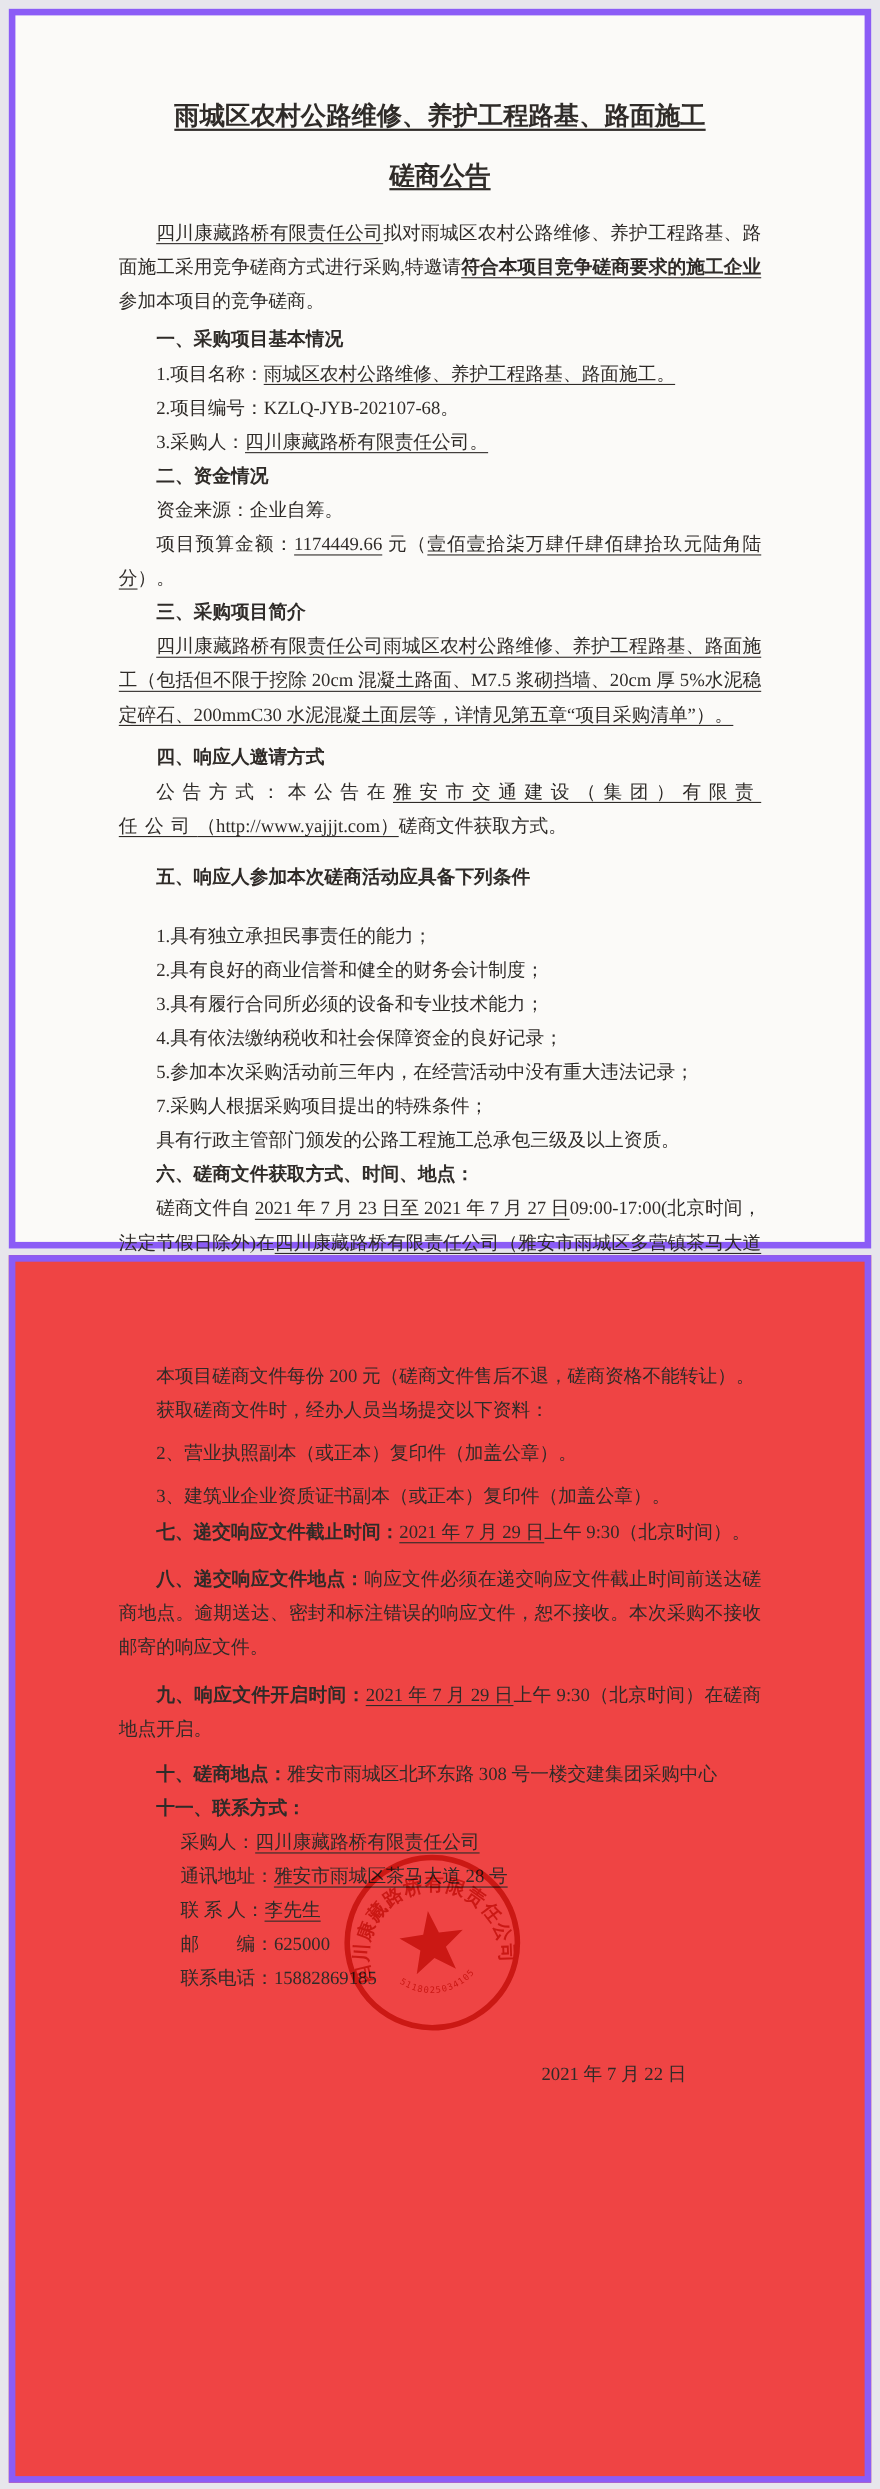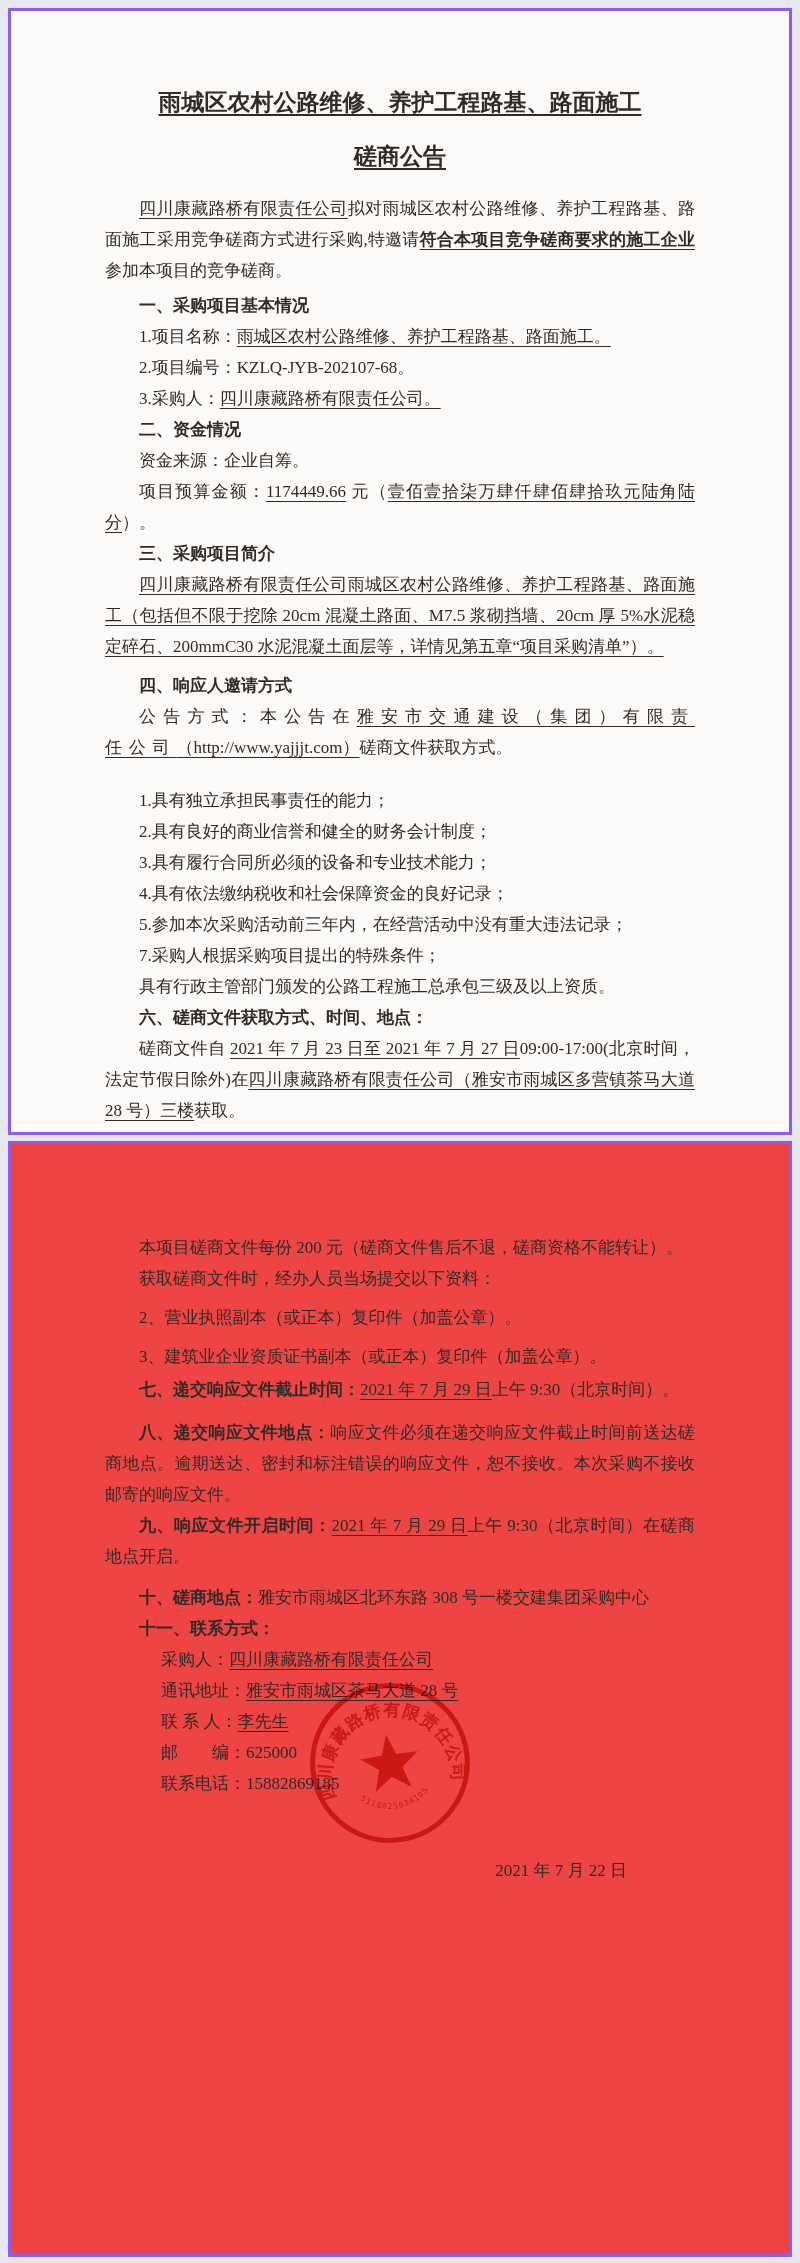--- a/index.html
+++ b/index.html
@@ -6,21 +6,21 @@
   body{
     width:800px;height:2263px;overflow:hidden;
     background:#e7e6ec;
     font-family:"Liberation Serif","DejaVu Serif",serif;
     color:#2f2b28;
   }
   .page{
     position:relative;
     width:784px;margin:0 auto;
     box-sizing:border-box;
-    border:3px solid #8b5cf6;
+    border:6px solid #8b5cf6;
   }
   .page1{
     height:1127px;margin-top:8px;
     padding:74px 94px 0 94px;
     background:#fbfaf8;
   }
   .page2{
     height:1116px;margin-top:6px;
     padding:88px 94px 0 94px;
     background:#ef4444;
@@ -57,41 +57,42 @@
       <p class="ind"><span>1.项目名称：</span><span class="u">雨城区农村公路维修、养护工程路基、路面施工。</span></p>
       <p class="ind"><span>2.项目编号：KZLQ-JYB-202107-68。</span></p>
       <p class="ind"><span>3.采购人：</span><span class="u">四川康藏路桥有限责任公司。</span></p>
       <p class="h"><span class="b">二、资金情况</span></p>
       <p class="ind"><span>资金来源：企业自筹。</span></p>
       <p class="ind"><span>项目预算金额：</span><span class="u">1174449.66</span><span> 元（</span><span class="u">壹佰壹拾柒万肆仟肆佰肆拾玖元陆角陆分</span><span>）。</span></p>
       <p class="h"><span class="b">三、采购项目简介</span></p>
       <p class="ind"><span class="u">四川康藏路桥有限责任公司雨城区农村公路维修、养护工程路基、路面施工（包括但不限于挖除 20cm 混凝土路面、M7.5 浆砌挡墙、20cm 厚 5%水泥稳定碎石、200mmC30 水泥混凝土面层等，详情见第五章“项目采购清单”）。</span></p>
       <p class="h" style="margin-top: 8px;"><span class="b">四、响应人邀请方式</span></p>
       <p class="ind"><span class="sp">公告方式：本公告在</span><span class="u sp">雅安市交通建设（集团）有限责任公司</span><span class="u">（http://www.yajjjt.com）</span><span>磋商文件获取方式。</span></p>
+      <p class="h" style="margin-top: 16px;"><span class="b">五、响应人参加本次磋商活动应具备下列条件</span></p>
       <p class="ind" style="margin-top: 22px;"><span>1.具有独立承担民事责任的能力；</span></p>
       <p class="ind"><span>2.具有良好的商业信誉和健全的财务会计制度；</span></p>
       <p class="ind"><span>3.具有履行合同所必须的设备和专业技术能力；</span></p>
       <p class="ind"><span>4.具有依法缴纳税收和社会保障资金的良好记录；</span></p>
       <p class="ind"><span>5.参加本次采购活动前三年内，在经营活动中没有重大违法记录；</span></p>
       <p class="ind"><span>7.采购人根据采购项目提出的特殊条件；</span></p>
       <p class="ind"><span>具有行政主管部门颁发的公路工程施工总承包三级及以上资质。</span></p>
       <p class="h"><span class="b">六、磋商文件获取方式、时间、地点：</span></p>
       <p class="ind"><span>磋商文件自 </span><span class="u">2021 年 7 月 23 日至 2021 年 7 月 27 日</span><span>09:00-17:00(北京时间，法定节假日除外)在</span><span class="u">四川康藏路桥有限责任公司（雅安市雨城区多营镇茶马大道 28 号）三楼</span><span>获取。</span></p>
     </div>
 </div>
 
 <div class="page page2">
   <div>
       <p class="ind"><span>本项目磋商文件每份 200 元（磋商文件售后不退，磋商资格不能转让）。</span></p>
       <p class="ind"><span>获取磋商文件时，经办人员当场提交以下资料：</span></p>
       <p class="ind" style="margin-top: 8px;"><span>2、营业执照副本（或正本）复印件（加盖公章）。</span></p>
       <p class="ind" style="margin-top: 8px;"><span>3、建筑业企业资质证书副本（或正本）复印件（加盖公章）。</span></p>
       <p class="ind" style="margin-top: 2px;"><span class="b">七、递交响应文件截止时间：</span><span class="u">2021 年 7 月 29 日</span><span>上午 9:30（北京时间）。</span></p>
       <p class="ind" style="margin-top: 12px;"><span class="b">八、递交响应文件地点：</span><span>响应文件必须在递交响应文件截止时间前送达磋商地点。逾期送达、密封和标注错误的响应文件，恕不接收。本次采购不接收邮寄的响应文件。</span></p>
-      <p class="ind" style="margin-top: 0;"><span class="b">九、响应文件开启时间：</span><span class="u">2021 年 7 月 29 日</span><span>上午 9:30（北京时间）在磋商地点开启。</span></p>
+      <p class="ind" style="margin-top: 12px;"><span class="b">九、响应文件开启时间：</span><span class="u">2021 年 7 月 29 日</span><span>上午 9:30（北京时间）在磋商地点开启。</span></p>
       <p class="ind" style="margin-top: 10px;"><span class="b">十、磋商地点：</span><span>雅安市雨城区北环东路 308 号一楼交建集团采购中心</span></p>
       <p class="ind"><span class="b">十一、联系方式：</span></p>
       <p class="ind3"><span>采购人：</span><span class="u">四川康藏路桥有限责任公司</span></p>
       <p class="ind3"><span>通讯地址：</span><span class="u">雅安市雨城区茶马大道 28 号</span></p>
       <p class="ind3"><span>联 系 人：</span><span class="u">李先生</span></p>
       <p class="ind3"><span>邮　　编：625000</span></p>
       <p class="ind3"><span>联系电话：15882869185</span></p>
       <p class="date" style="margin-top: 56px;"><span>2021 年 7 月 22 日</span></p>
     </div>
 

